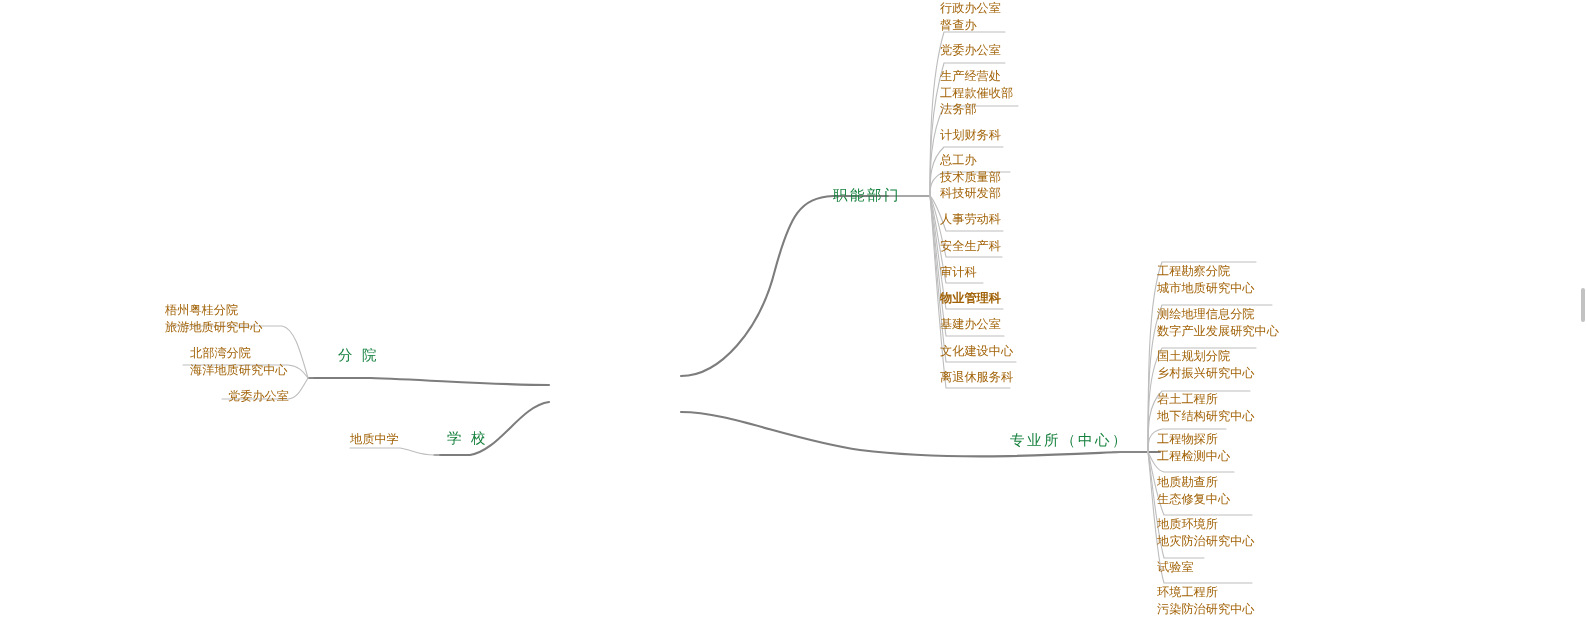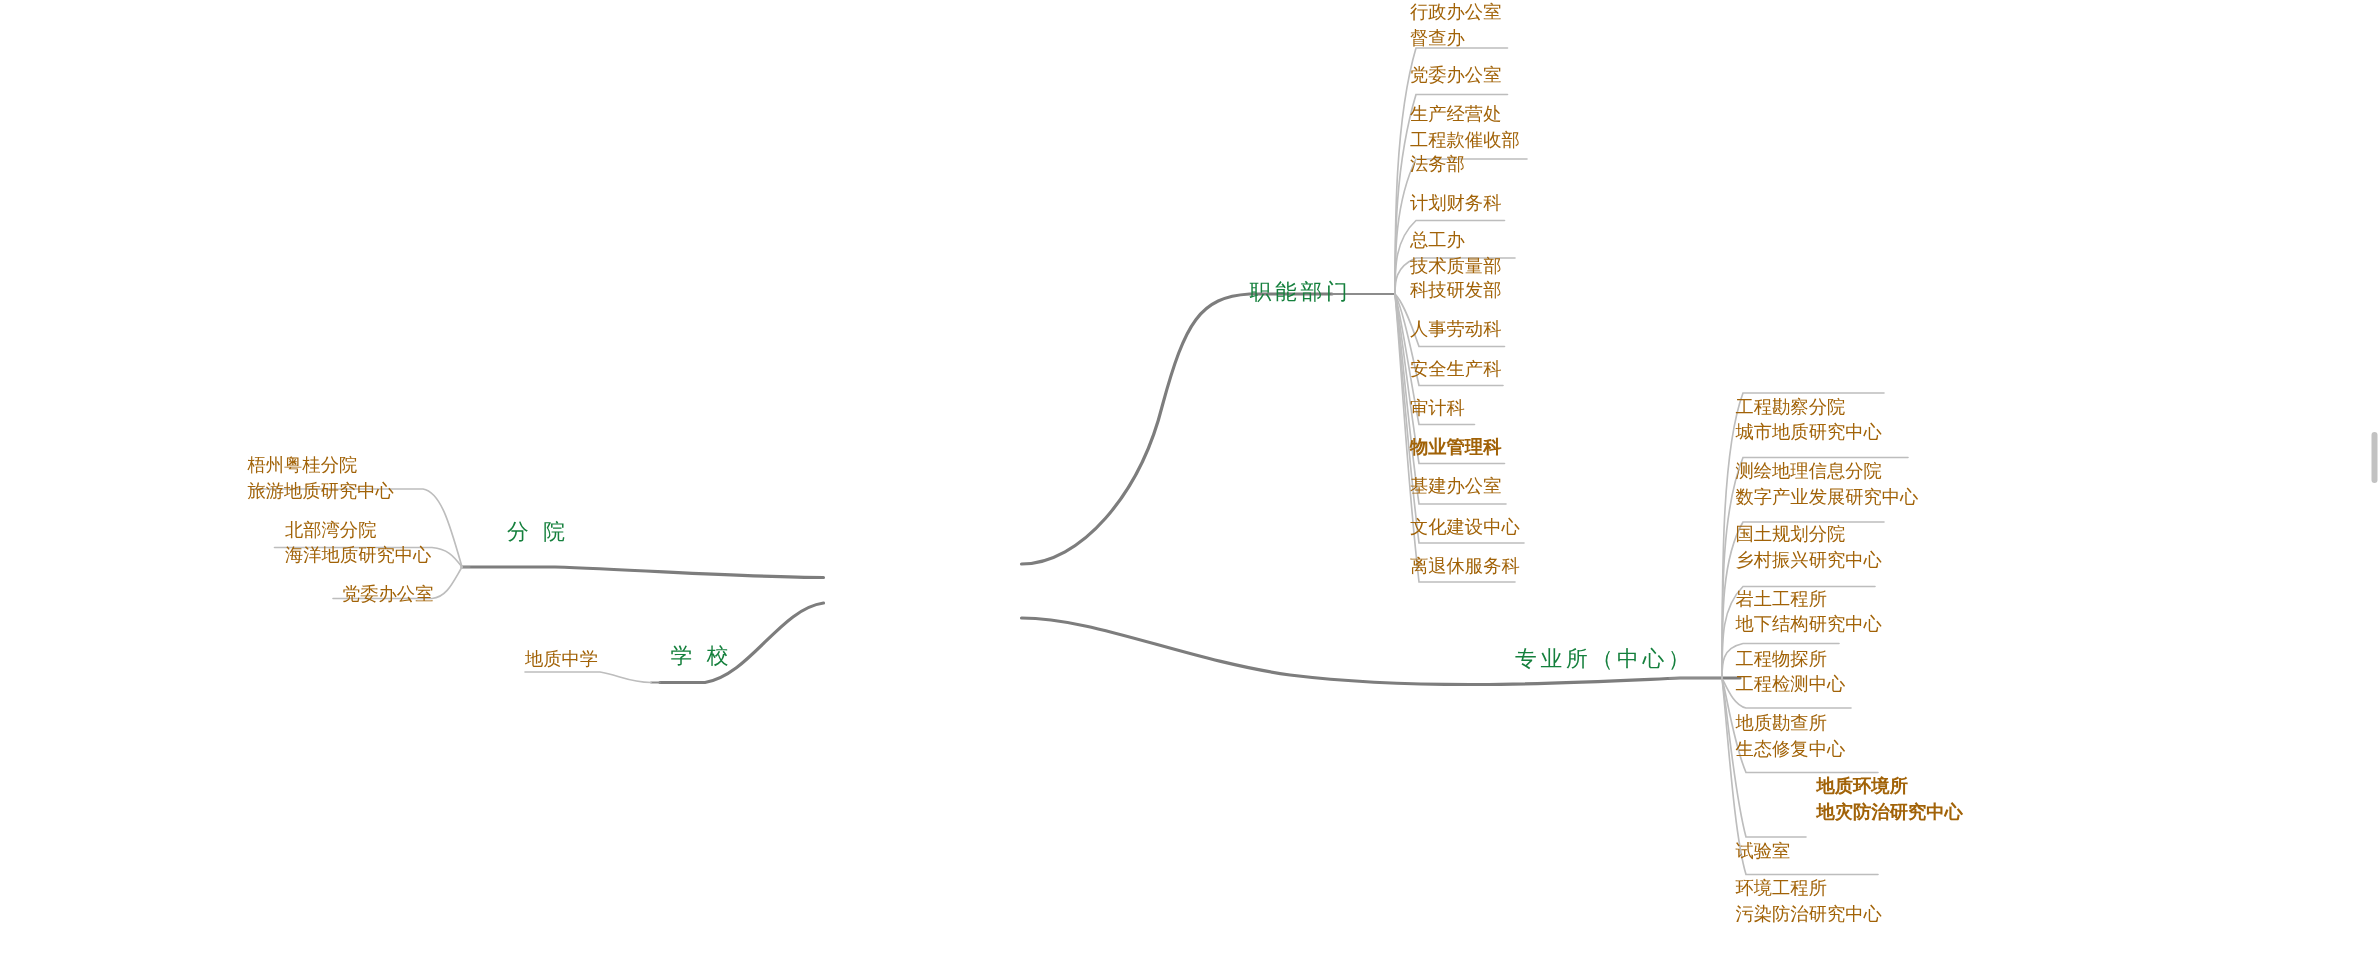--- a/index.html
+++ b/index.html
@@ -217,21 +217,21 @@
     <span class="line">地下结构研究中心</span>
   </div>
   <div class="node leaf" style="left:1157px; top:431px;">
     <span class="line">工程物探所</span>
     <span class="line">工程检测中心</span>
   </div>
   <div class="node leaf" style="left:1157px; top:474px;">
     <span class="line">地质勘查所</span>
     <span class="line">生态修复中心</span>
   </div>
-  <div class="node leaf" style="left:1211px; top:516px;font-weight:bold;">
+  <div class="node leaf" style="left:1157px; top:516px;">
     <span class="line">地质环境所</span>
     <span class="line">地灾防治研究中心</span>
   </div>
   <div class="node leaf" style="left:1157px; top:559px;">
     <span class="line">试验室</span>
   </div>
   <div class="node leaf" style="left:1157px; top:584px;">
     <span class="line">环境工程所</span>
     <span class="line">污染防治研究中心</span>
   </div>

